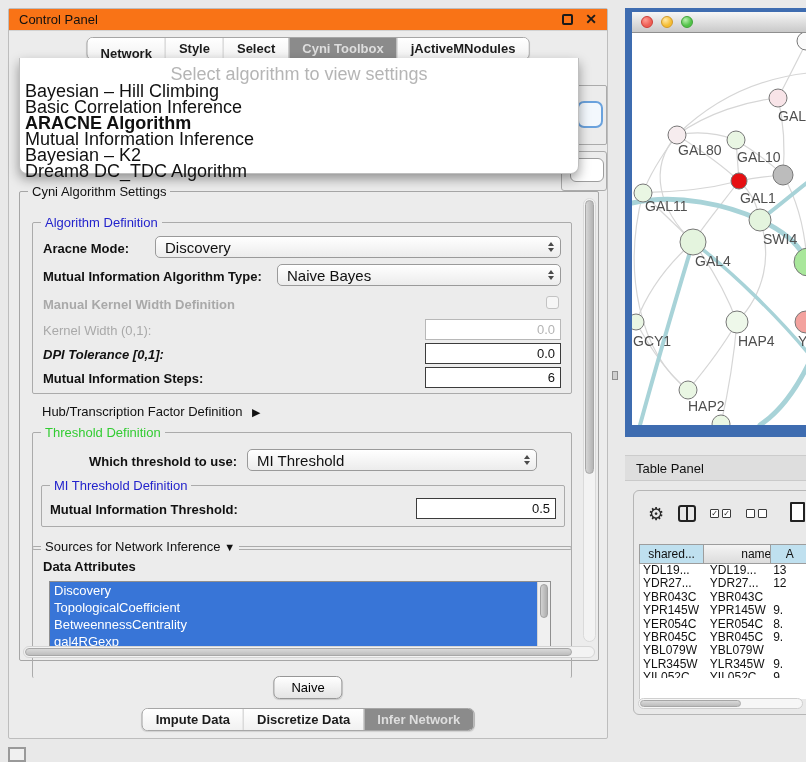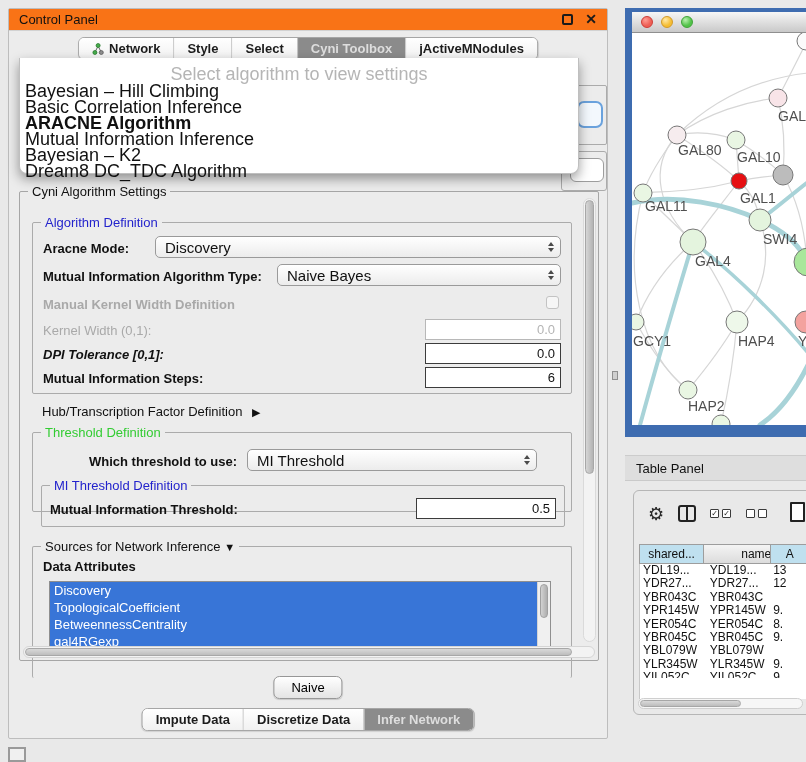--- a/index.html
+++ b/index.html
@@ -16,21 +16,21 @@
   .close-x { font-size:14px; font-weight:bold; color:#1a1a1a; cursor:pointer; line-height:11px; }
 
   
   .tabbar { position:absolute; left:50%; transform:translateX(-50%); display:flex;
     border:1px solid #a6a6a6; border-radius:6px; background:#fdfdfd; overflow:hidden;
     height:23px; font-size:13px; box-shadow:0 1px 1px rgba(0,0,0,.12); white-space:nowrap; }
   .tabbar.top { top:28px; }
   .tabbar.bottom { top:699px; }
   .tab { padding:3px 13px; display:flex; align-items:center; gap:5px; font-weight:bold;
     color:#1c1c1c; border-left:1px solid #c9c9c9; cursor:pointer; background:linear-gradient(#ffffff,#f1f1f1); }
-  .tab:first-child { border-left:none; }
+  .tab:first-child { border-left:none;flex-direction:column; }
   .tab.active { background:#8b8b8b; color:#dedede; }
 
   
   .popup { position:absolute; left:10px; top:49px; width:560px; height:116px; background:#ffffff;
     border:1px solid #bfbfbf; border-top:none; border-radius:0 0 8px 8px;
     box-shadow:0 5px 12px rgba(0,0,0,.38); z-index:40; padding-top:8px; font-size:18px; }
   .popup .hint { text-align:center; color:#b5b5b5; height:17px; line-height:17px; }
   .popup .item { height:16px; line-height:16px; padding-left:5px; cursor:pointer; }
   .popup .item.sel { font-weight:bold; }
 
@@ -234,21 +234,21 @@
 
       <span class="row-label b" style="left:10px; top:148px;">Mutual Information Steps:</span>
       <div class="tfield" style="left:392px; top:144px; width:136px;">6</div>
     </div>
 
     <div class="expander" style="left:22px; top:212px;">
       <span>Hub/Transcription Factor Definition</span>
       <span class="arrow">▶</span>
     </div>
 
-    <div class="group" style="left:12px; top:240px; width:540px; height:80px;">
+    <div class="group" style="left:12px; top:240px; width:540px; height:118px;">
       <span class="legend green">Threshold Definition</span>
 
       <span class="row-label b" style="left:56px; top:21px;">Which threshold to use:</span>
       <div class="combo" style="left:214px; top:16px; width:290px;">
         <span>MI Threshold</span>
         <span class="arrows">
             <span class="tri-up"></span>
             <span class="tri-down"></span>
           </span>
       </div>

